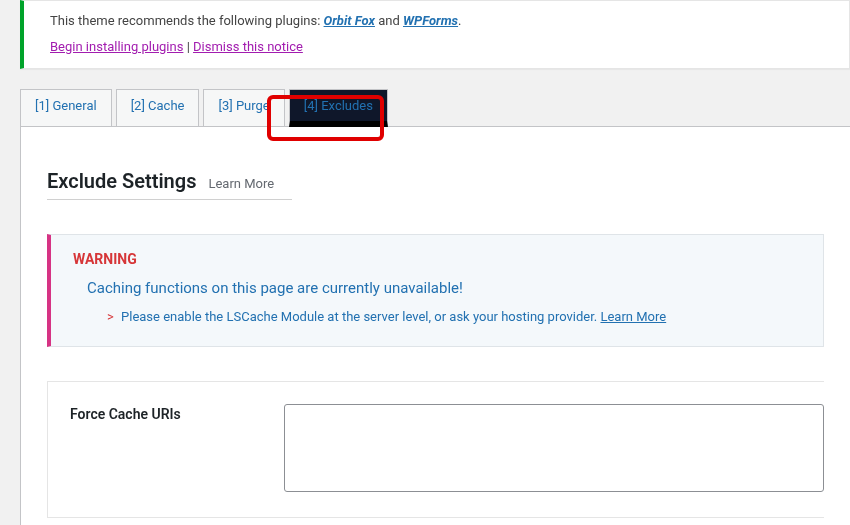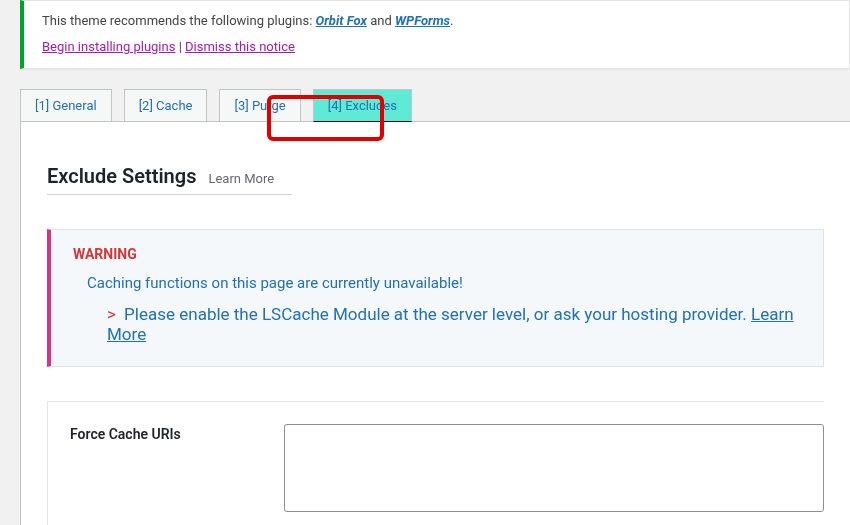--- a/index.html
+++ b/index.html
@@ -20,46 +20,46 @@
 
   
   .notice {
     margin: 0 0 20px 20px;
     background: #fff;
     border: 1px solid #e5e5e5;
     border-left: 4px solid #00a32a;
     padding: 10px 14px 12px 14px;
     box-shadow: 0 1px 1px rgba(0,0,0,0.04);
   }
-  .notice p { margin: 0 0 6px 4px; line-height: 1.5; }
+  .notice p { margin: 0 0 6px 12px; line-height: 1.5; }
   .notice p:last-child { margin-bottom: 0; }
   .notice a { color: #2271b1; text-decoration: underline; }
   .notice .plainlink { color: #a21caf; text-decoration: underline; }
 
   
   .tab-row {
     margin: 0 0 0 20px;
     display: flex;
-    gap: 12px;
+    gap: 4px;
     position: relative;
     z-index: 2;
   }
   .tab {
     display: inline-block;
     padding: 8px 14px;
     border: 1px solid #c3c4c7;
     background: #f6f7f7;
     color: #2271b1;
     font-size: 13px;
     cursor: pointer;
     position: relative;
   }
   .tab.active {
-    background: #5eead4;
-    border-bottom: 1px solid #000000;
+    background: #0f172a;
+    border-bottom: 6px solid #000000;
   }
   .tab-highlight {
     position: absolute;
     border: 4px solid #e00000;
     border-radius: 6px;
     pointer-events: none;
     left: 267px;
     top: 95px;
     width: 109px;
     height: 38px;
@@ -113,21 +113,21 @@
     margin-bottom: 12px;
   }
   .warnbox .wline {
     color: #2271b1;
     font-size: 15px;
     margin-left: 14px;
     margin-bottom: 12px;
   }
   .warnbox .wdetail {
     color: #2271b1;
-    font-size: 17px;
+    font-size: 13px;
     margin-left: 34px;
   }
   .warnbox .wdetail .gt { color: #d63638; margin-right: 4px;}
   .warnbox a { color: #2271b1; text-decoration: underline; }
 
   
   .field-block {
     border: 1px solid #e5e5e5;
     border-right: none;
     padding: 22px 0 22px 22px;

